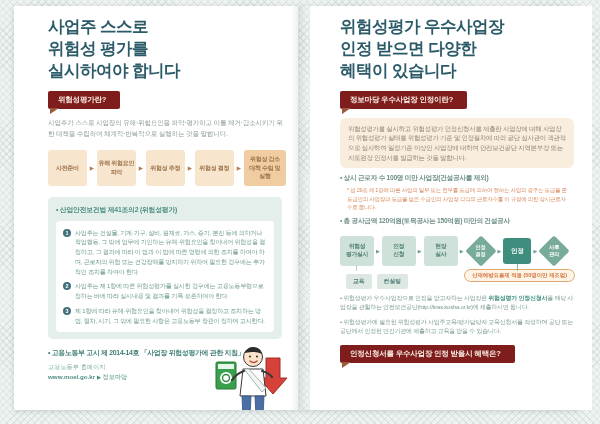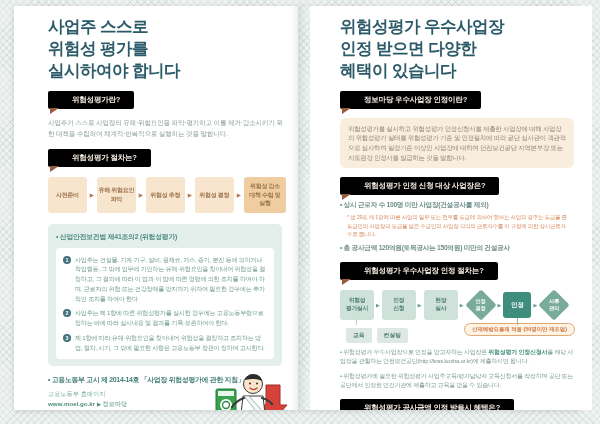--- a/index.html
+++ b/index.html
@@ -14,22 +14,22 @@
   }
   .spread { position:absolute; left:14px; top:6px; width:566px; height:404px; box-shadow:0 1px 5px rgba(40,60,60,.18); }
   .page { position:absolute; top:0; height:404px; background:#ffffff; overflow:hidden; }
   .page.left  { left:0; width:284px; padding:10px 12px 0 34px; }
   .page.right { left:296px; width:282px; padding:10px 14px 0 30px; }
   .gutter { position:absolute; top:0; left:277px; width:16px; height:404px;
     background:linear-gradient(to right, rgba(255,255,255,0) 0%, rgba(90,110,105,.10) 45%, rgba(90,110,105,.16) 50%, rgba(90,110,105,.10) 55%, rgba(255,255,255,0) 100%); }
 
   .doc-title { font-size:16.5px; line-height:1.33; font-weight:bold; color:#2b5a68; letter-spacing:-0.5px; white-space:pre-line; }
 
-  .qbar { display:inline-block; position:relative; background:#000000; color:#f9efe5;
-    font-size:7.5px; font-weight:bold; padding:4px 14px 4px 24px; border-radius:2px; margin-top:9px; letter-spacing:-0.2px; }
+  .qbar { display:inline-block; position:relative; background:#7f1d1d; color:#f9efe5;
+    font-size:7.5px; font-weight:bold; padding:4px 14px 4px 10px; border-radius:2px; margin-top:9px; letter-spacing:-0.2px; }
   .qbar::after { content:""; position:absolute; left:2px; bottom:-5px; width:0; height:0;
     border-top:6px solid #9a5a3c; border-right:9px solid transparent; }
 
   .body-text { font-size:6.6px; line-height:1.65; color:#8a9a97; margin-top:9px; letter-spacing:-0.2px; }
 
   .flow { display:flex; align-items:center; margin-top:10px; }
   .flow-box { background:#f7e5cd; border-radius:3px; width:46px; height:36px; display:flex; align-items:center; justify-content:center;
     text-align:center; font-size:6px; line-height:1.35; color:#9a7048; font-weight:bold; white-space:pre-line; letter-spacing:-0.3px; }
   .flow-box.last { background:#f0cda1; width:50px; }
   .flow-arrow { font-size:5.5px; color:#b97a4e; padding:0 3px; }
@@ -87,21 +87,20 @@
 <div class="spread">
 
   <div class="page left">
     <div class="doc-title">사업주 스스로
 위험성 평가를
 실시하여야 합니다</div>
 
     <div><span class="qbar">위험성평가란?</span></div>
     <div class="body-text" style="width:236px;">사업주가 스스로 사업장의 유해·위험요인을 파악·평가하고 이를 제거·감소시키기 위한 대책을 수립하여 체계적·반복적으로 실행하는 것을 말합니다.</div>
 
-    <div><span class="qbar">위험성평가 절차는?</span></div>
     <div class="flow">
       <div class="flow-box">사전준비</div>
       <span class="flow-arrow">▶</span>
       <div class="flow-box">유해 위험요인
 파악</div>
       <span class="flow-arrow">▶</span>
       <div class="flow-box">위험성 추정</div>
       <span class="flow-arrow">▶</span>
       <div class="flow-box">위험성 결정</div>
       <span class="flow-arrow">▶</span>
@@ -171,26 +170,24 @@
   </div>
 
   <div class="page right">
     <div class="doc-title">위험성평가 우수사업장
 인정 받으면 다양한
 혜택이 있습니다</div>
 
     <div><span class="qbar">정보마당 우수사업장 인정이란?</span></div>
     <div class="intro-box">위험성평가를 실시하고 위험성평가 인정신청서를 제출한 사업장에 대해 사업장의 위험성평가 실태를 위험성평가 기준 및 인정절차에 따라 공단 심사관이 객관적으로 심사하여 일정기준 이상인 사업장에 대하여 안전보건공단 지역본부장 또는 지도원장 인정서를 발급하는 것을 말합니다.</div>
 
-    <div><span class="qbar">위험성평가 인정 신청 대상 사업장은?</span></div>
     <div class="bullet">• 상시 근로자 수 100명 미만 사업장(건설공사를 제외)</div>
     <div class="orange-note">* 법 29조 제 1항에 따른 사업의 일부 또는 전부를 도급에 의하여 행하는 사업의 경우는 도급을 준 도급인의 사업장과 도급을 받은 수급인의 사업장 각각의 근로자수를 이 규정에 의한 상시근로자 수로 봅니다.</div>
     <div class="bullet">• 총 공사금액 120억원(토목공사는 150억원) 미만의 건설공사</div>
 
-    <div><span class="qbar">위험성평가 우수사업장 인정 절차는?</span></div>
     <div class="rflow">
       <div class="rflow-box">위험성
 평가실시</div>
       <span class="rflow-arrow">▶</span>
       <div class="rflow-box">인정
 신청</div>
       <span class="rflow-arrow">▶</span>
       <div class="rflow-box">현장
 실사</div>
       <span class="rflow-arrow">▶</span>
@@ -213,18 +210,18 @@
       <div class="sub-links">
         <span class="sub-box">교육</span>
         <span class="sub-box">컨설팅</span>
       </div>
       <span class="rate-note">산재예방요율제 적용 (50명미만 제조업)</span>
     </div>
 
     <div class="small-bullet"><span>• 위험성평가 우수사업장으로 인정을 받고자하는 사업장은 </span><span class="hl">위험성평가 인정신청서</span><span>를 해당 사업장을 관할하는 안전보건공단(http://kras.kosha.or.kr)에 제출하시면 됩니다.</span></div>
     <div class="small-bullet">• 위험성평가에 필요한 위험성평가 사업주교육/평가담당자 교육신청서를 작성하여 공단 또는 공단에서 인정한 민간기관에 제출하고 교육을 받을 수 있습니다.</div>
 
-    <div><span class="qbar">위험성평가 공사금액 인정 받을시 혜택은?</span></div>
+    <div><span class="qbar">인정신청서를 우수사업장 인정 받을시 혜택은?</span></div>
 
   </div>
 
   <div class="gutter"></div>
 </div>
 
 </body></html>

